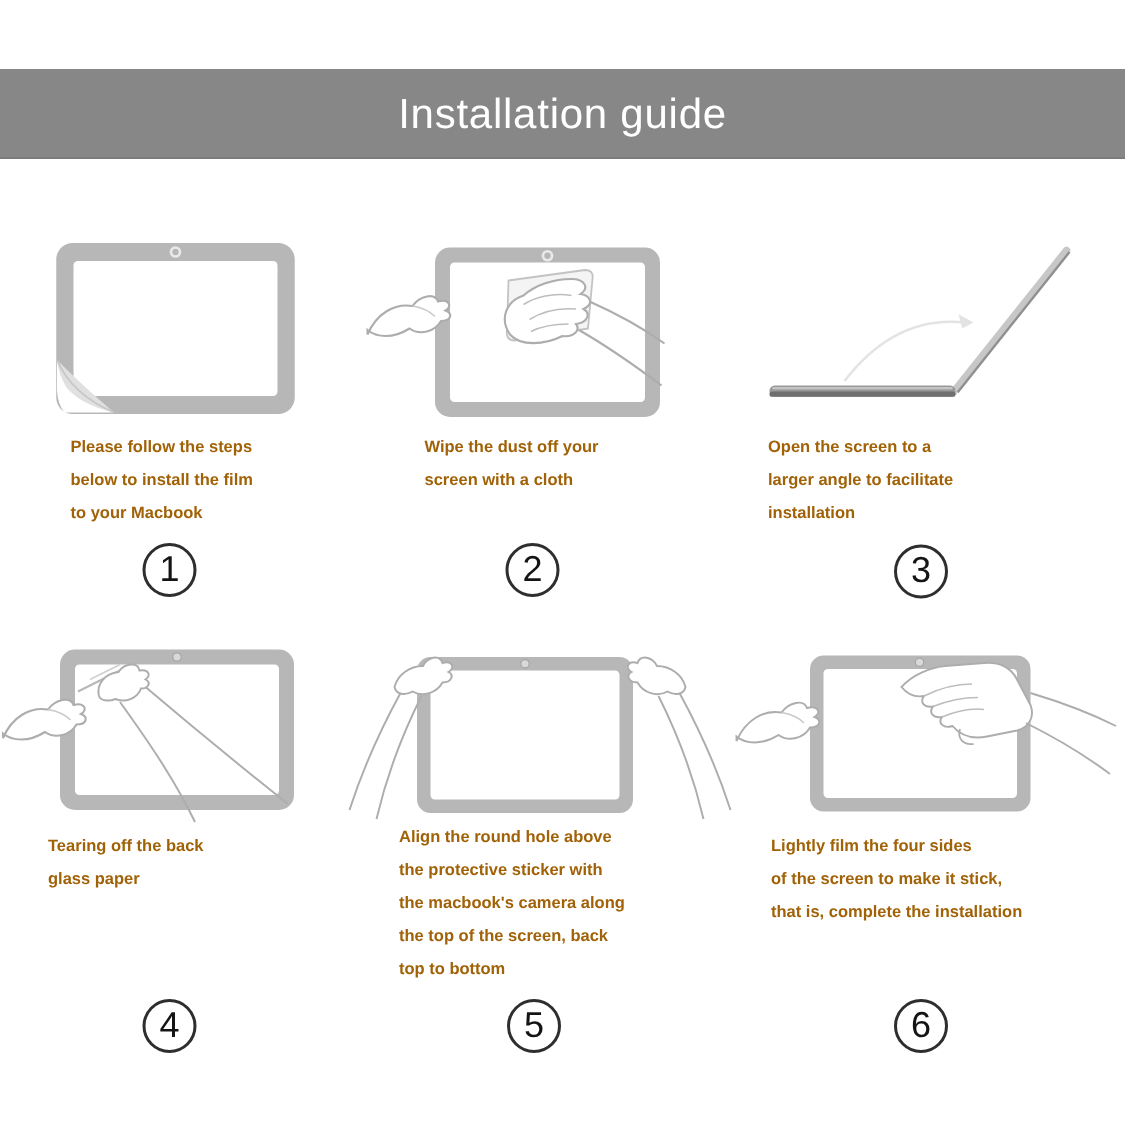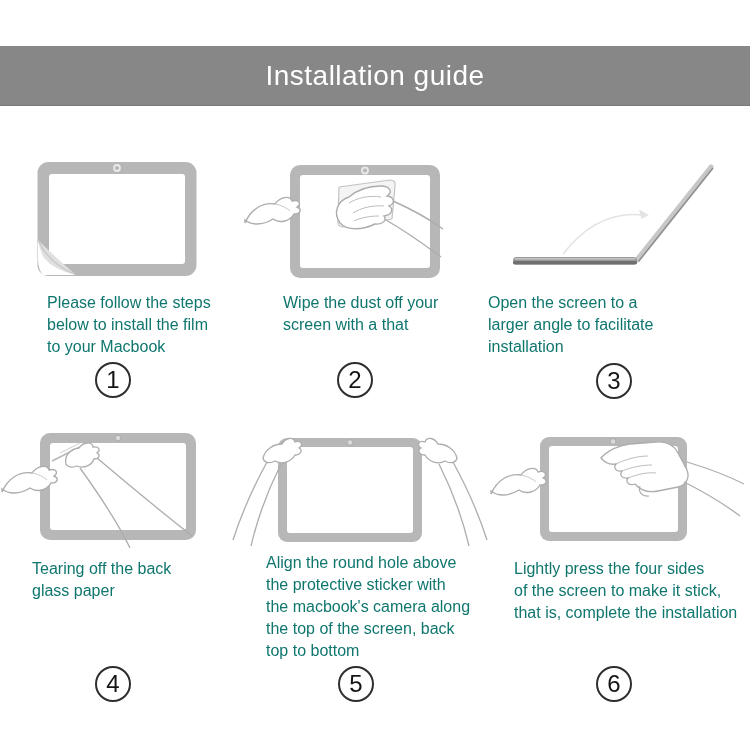--- a/index.html
+++ b/index.html
@@ -2,21 +2,21 @@
 <html><head>
 <meta charset="utf-8">
 <style>
   html,body{margin:0;padding:0;background:#ffffff;}
   #page{position:relative;width:750px;height:750px;background:#ffffff;overflow:hidden;
         font-family:"Liberation Sans",sans-serif;}
   .header-bar{position:absolute;left:0;top:46px;width:750px;height:59px;background:#878787;
         border-bottom:1px solid #7a7a7a;display:flex;align-items:center;justify-content:center;}
   .header-title{color:#ffffff;font-size:28px;letter-spacing:0.5px;}
   .illus{position:absolute;}
-  .caption{position:absolute;font-size:16px;line-height:22px;color:#0f766e;white-space:pre-line;}
+  .caption{position:absolute;font-size:11px;line-height:22px;color:#a16207;white-space:pre-line;font-weight:bold;}
   .num{position:absolute;width:36px;height:36px;box-sizing:border-box;border:2px solid #2e2e2e;
        border-radius:50%;display:flex;align-items:center;justify-content:center;
        font-size:24px;color:#141414;background:#ffffff;}
 </style>
 </head>
 <body>
 
 <div id="page">
 
   <div class="header-bar">
@@ -55,41 +55,41 @@
       <g>
         <path d="M97 66 C90 56 94 44 106 40 C114 33 126 29 138 29 C147 29 150 35 144 39 C151 40 153 46 146 49 C151 52 149 58 141 59 C144 63 140 68 132 67 C120 73 104 74 97 66 Z" fill="#ffffff" stroke="#adadad" stroke-width="1.4"></path>
         <path d="M138 40 C126 38 114 41 106 46" stroke="#bdbdbd" fill="none" stroke-width="1"></path>
         <path d="M141 49 C129 48 118 51 110 56" stroke="#bdbdbd" fill="none" stroke-width="1"></path>
         <path d="M136 59 C126 59 117 61 111 64" stroke="#bdbdbd" fill="none" stroke-width="1"></path>
         <path d="M150 44 C168 52 186 62 200 72" stroke="#adadad" fill="none" stroke-width="1.4"></path>
         <path d="M143 63 C162 74 182 88 198 100" stroke="#adadad" fill="none" stroke-width="1.4"></path>
       </g>
     </svg>
     <p class="caption" style="left:283px;top:276px">Wipe the dust off your
-screen with a that</p>
+screen with a cloth</p>
     <div class="num" style="left:337px;top:362px">2</div>
   </div>
 
   <div>
     <svg class="illus" style="left:505px;top:158px" width="235" height="122" viewBox="0 0 235 122">
       <g>
         <path d="M58 96 Q92 52 138 57" fill="none" stroke="#e3e3e3" stroke-width="1.6"></path>
         <path d="M144 57 l-10 -5.5 l2.5 9.5 z" fill="#e3e3e3"></path>
       </g>
       <g>
         <path d="M131 103 L206 9" stroke="#c7c7c7" stroke-width="5" stroke-linecap="round"></path>
         <path d="M133.5 103.5 L208 10" stroke="#8f8f8f" stroke-width="1.6"></path>
       </g>
       <g>
         <rect x="8" y="99" width="124" height="7.5" rx="3.5" fill="#999999"></rect>
         <rect x="10" y="100" width="120" height="1.6" fill="#c4c4c4"></rect>
         <rect x="8" y="103" width="124" height="3.5" rx="1.75" fill="#6f6f6f"></rect>
       </g>
     </svg>
-    <p class="caption" style="left:488px;top:276px">Open the screen to a
+    <p class="caption" style="left:512px;top:276px">Open the screen to a
 larger angle to facilitate
 installation</p>
     <div class="num" style="left:596px;top:363px">3</div>
   </div>
 
   <div>
     <svg class="illus" style="left:0px;top:420px" width="248" height="138" viewBox="0 0 248 138">
       <rect x="40" y="13" width="156" height="107" rx="10" fill="#b7b7b7"></rect>
       <rect x="50" y="23" width="136" height="87" rx="3" fill="#ffffff"></rect>
       <circle cx="118" cy="18" r="2.8" fill="#d9d9d9" stroke="#a6a6a6" stroke-width="0.8"></circle>
@@ -148,19 +148,19 @@
       <g>
         <path d="M113 34 C120 26 132 21 142 20 L168 18 C178 17 186 21 190 29 L199 46 C202 54 198 61 190 63 L170 67 C160 69 152 66 147 60 C141 62 137 58 140 54 C134 55 131 51 134 47 C128 48 125 44 128 40 C122 41 117 39 113 34 Z" fill="#ffffff" stroke="#adadad" stroke-width="1.3"></path>
         <path d="M128 40 C138 35 150 32 160 32" stroke="#bdbdbd" stroke-width="1" fill="none"></path>
         <path d="M134 47 C144 43 155 41 164 41" stroke="#bdbdbd" stroke-width="1" fill="none"></path>
         <path d="M140 54 C150 50 160 48 168 49" stroke="#bdbdbd" stroke-width="1" fill="none"></path>
         <path d="M152 62 C150 68 154 73 161 72" stroke="#adadad" fill="none" stroke-width="1.2"></path>
         <path d="M199 38 C219 44 240 52 256 60" stroke="#adadad" fill="none" stroke-width="1.3"></path>
         <path d="M196 58 C216 68 236 80 252 92" stroke="#adadad" fill="none" stroke-width="1.3"></path>
       </g>
     </svg>
-    <p class="caption" style="left:514px;top:542px">Lightly press the four sides
+    <p class="caption" style="left:514px;top:542px">Lightly film the four sides
 of the screen to make it stick,
 that is, complete the installation</p>
     <div class="num" style="left:596px;top:666px">6</div>
   </div>
 
 </div>
 
 </body></html>

